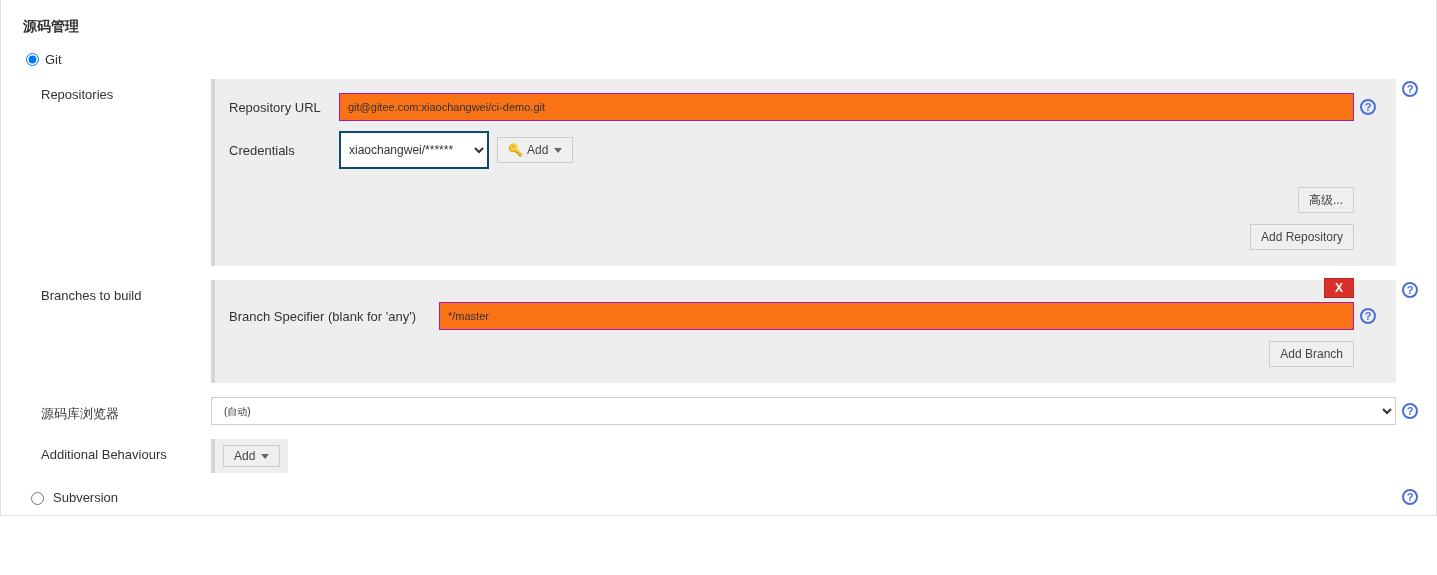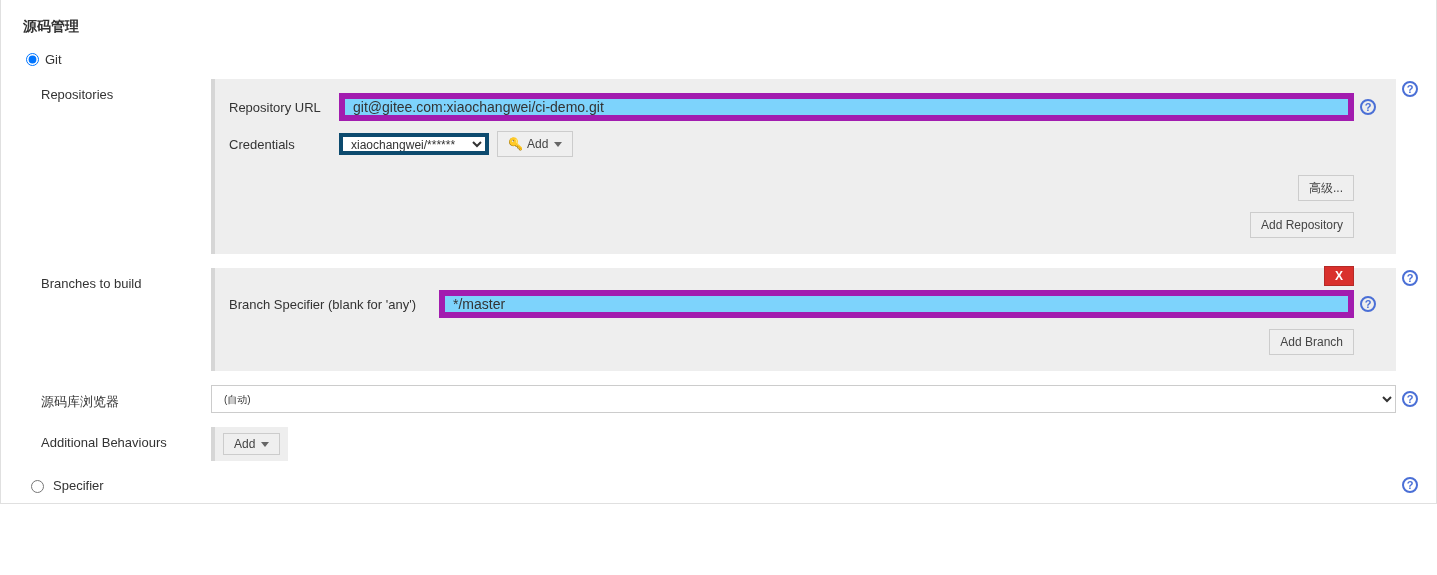--- a/index.html
+++ b/index.html
@@ -106,29 +106,29 @@
   }
   .panel-row .help-inline {
     width: 28px;
     flex-shrink: 0;
     display: flex;
     justify-content: center;
   }
   input[type="text"] {
     width: 100%;
     height: 28px;
-    border: 6px solid #a21caf;
+    border: 1px solid #a21caf;
     padding: 0 8px;
-    font-size: 14px;
-    color: #333;
-    background: #7dd3fc;
+    font-size: 11px;
+    color: #333;
+    background: #f97316;
   }
   select {
-    height: 22px;
-    border: 4px solid #0c4a6e;
+    height: 38px;
+    border: 2px solid #0c4a6e;
     background: #fff;
     font-size: 12px;
     color: #333;
     padding: 0 4px;
   }
   .btn {
     height: 26px;
     border: 1px solid #ccc;
     background: #efefef;
     color: #444;
@@ -295,20 +295,20 @@
           </button>
         </div>
       </div>
     </div>
 
   </div>
 
   <div class="subversion-row">
     <div class="subversion-left">
       <input type="radio" name="scm" style="">
-      <label>Specifier</label>
+      <label>Subversion</label>
     </div>
     <div style="width:28px;display:flex;justify-content:center;">
       <span class="help-icon">?</span>
     </div>
   </div>
 
 </div>
 
 </body></html>

